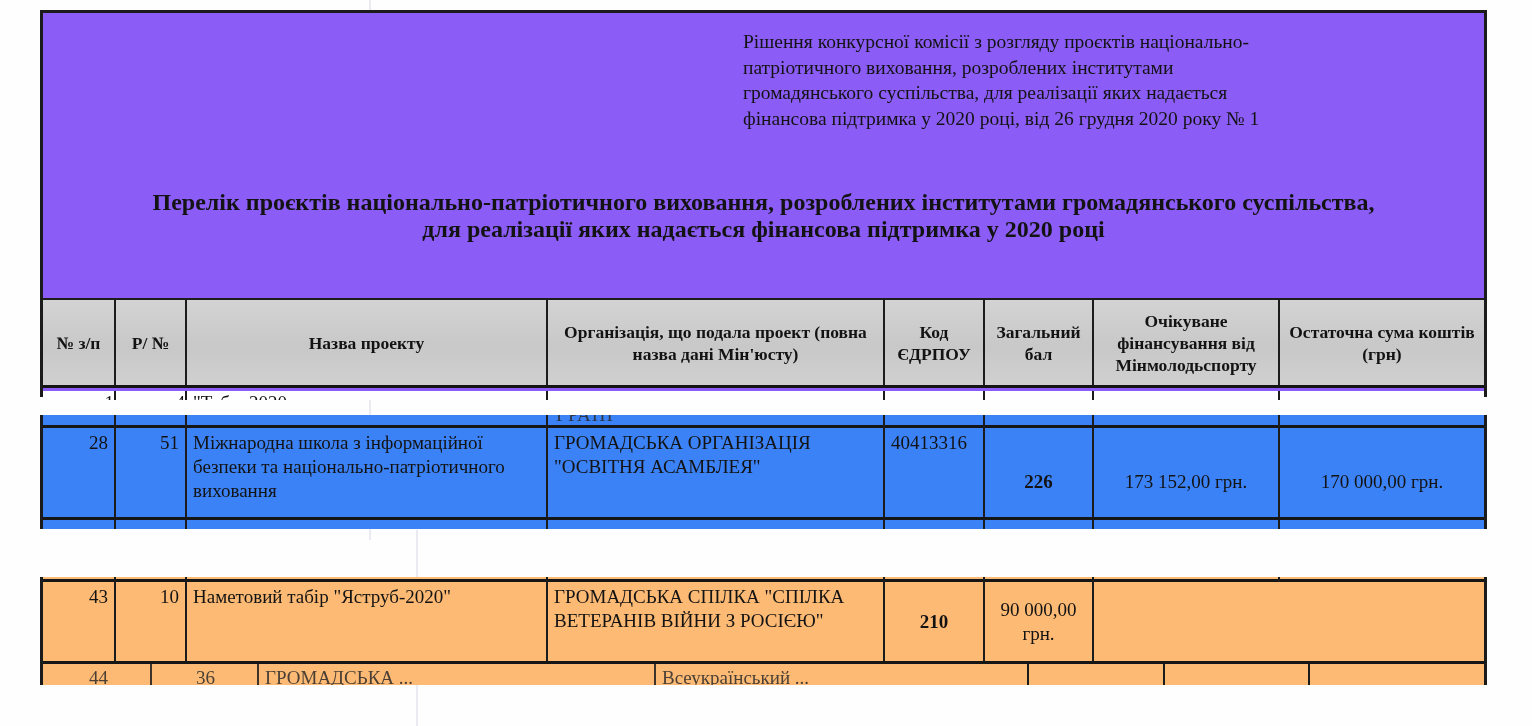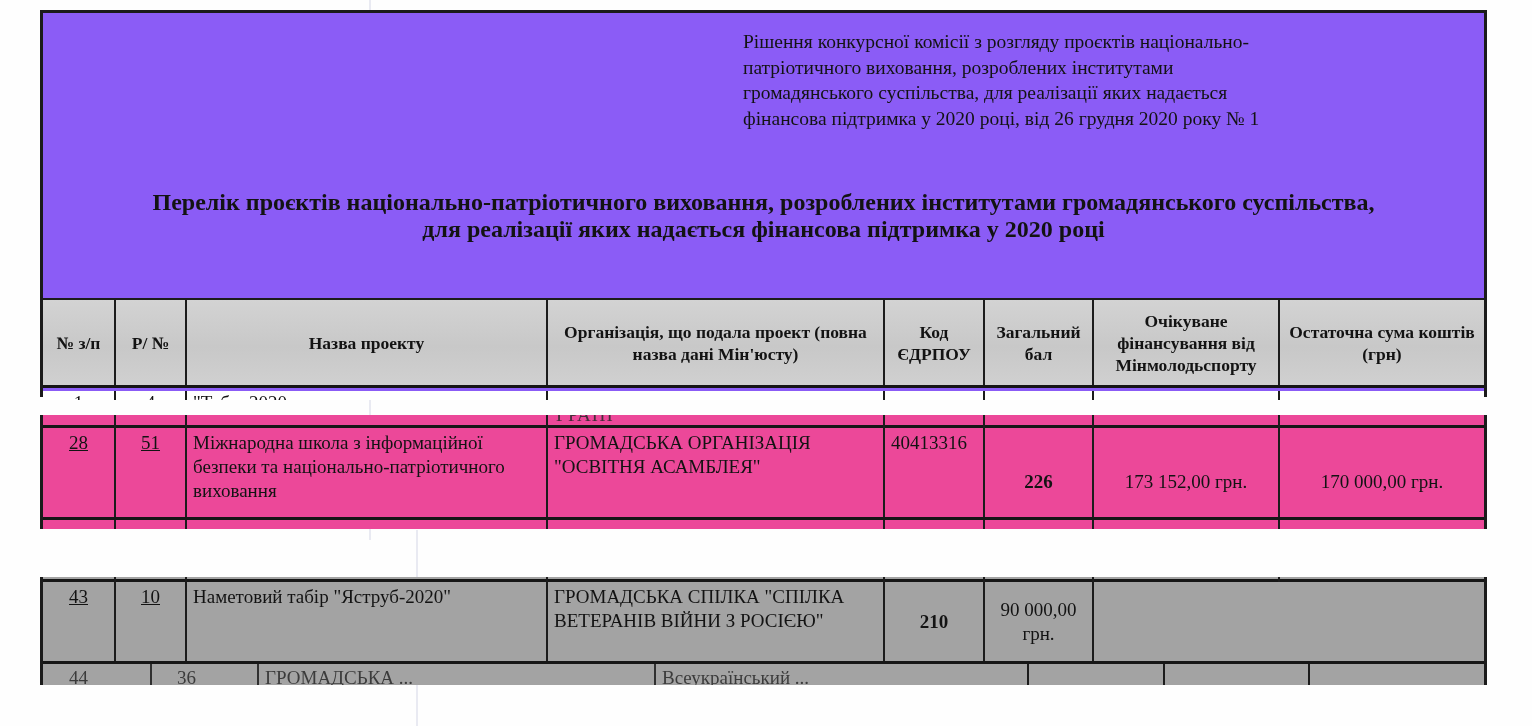--- a/index.html
+++ b/index.html
@@ -26,41 +26,41 @@
   .tcell:first-child{border-left:none;}
 
   .theader{position:absolute;left:0;top:285px;width:100%;height:90px;
            border-top:2px solid #1c1c1c;border-bottom:3px solid #151515;}
   .theader .tcell{background:linear-gradient(180deg,#d3d3d3 0%,#c8c8c8 55%,#d0d0d0 100%);
            display:flex;align-items:center;justify-content:center;text-align:center;
            font-weight:bold;font-size:17.5px;line-height:22px;padding:2px 6px;}
 
   .row1sliver{position:absolute;left:0;top:378px;width:100%;height:9px;overflow:hidden;background:#fff;}
   .row1sliver .tcell{height:30px;font-size:19px;padding-top:1px;}
-  .cnum{text-align:center;text-decoration:underline;}
+  .cnum{text-align:right;}
 
   
-  .midstrip{position:absolute;left:40px;top:415px;width:1447px;background:#ec4899;
+  .midstrip{position:absolute;left:40px;top:415px;width:1447px;background:#3b82f6;
             border-left:3px solid #1b1b1b;border-right:3px solid #1b1b1b;box-sizing:border-box;}
   .m-top{height:13px;border-bottom:3px solid #161616;}
   .m-top .tcell{height:13px;}
   .orgtail{position:absolute;left:8px;top:-11px;font-size:19px;letter-spacing:1px;}
   .datarow{font-size:19px;}
   .datarow .tcell{padding:3px 6px;line-height:24px;}
   .m-row{height:92px;border-bottom:3px solid #161616;}
   .m-foot{height:9px;}
   .m-foot .tcell{height:9px;}
 
   .cell-org{text-transform:none;}
   .score{display:flex;align-items:center;justify-content:center;font-weight:bold;}
   .amount{display:flex;align-items:center;justify-content:center;text-align:center;}
   .off-low{padding-top:22px !important;}
 
   
-  .botstrip{position:absolute;left:40px;top:577px;width:1447px;background:#a3a3a3;
+  .botstrip{position:absolute;left:40px;top:577px;width:1447px;background:#fdba74;
             border-left:3px solid #1b1b1b;border-right:3px solid #1b1b1b;box-sizing:border-box;}
   .b-top{height:5px;border-bottom:3px solid #161616;}
   .b-top .tcell{height:5px;}
   .b-row{height:82px;border-bottom:3px solid #161616;}
   .b-part{height:21px;overflow:hidden;gap:36px;}
   .b-part .tcell{padding:2px 6px;font-size:19px;line-height:24px;}
   .faded{color:#2a2a2a;opacity:.85;}
 </style>
 </head>
 <body>

